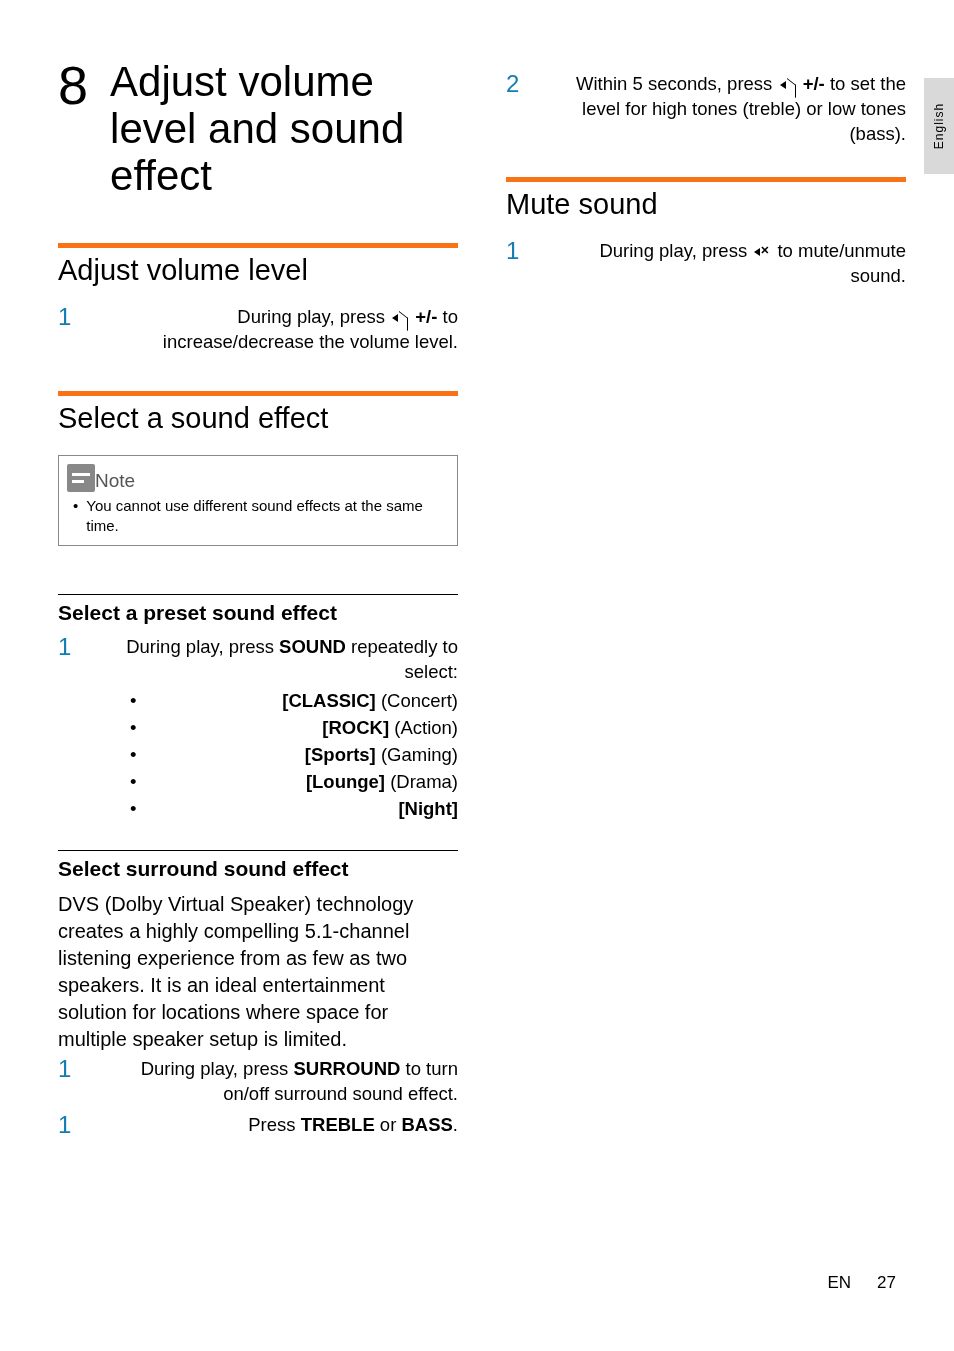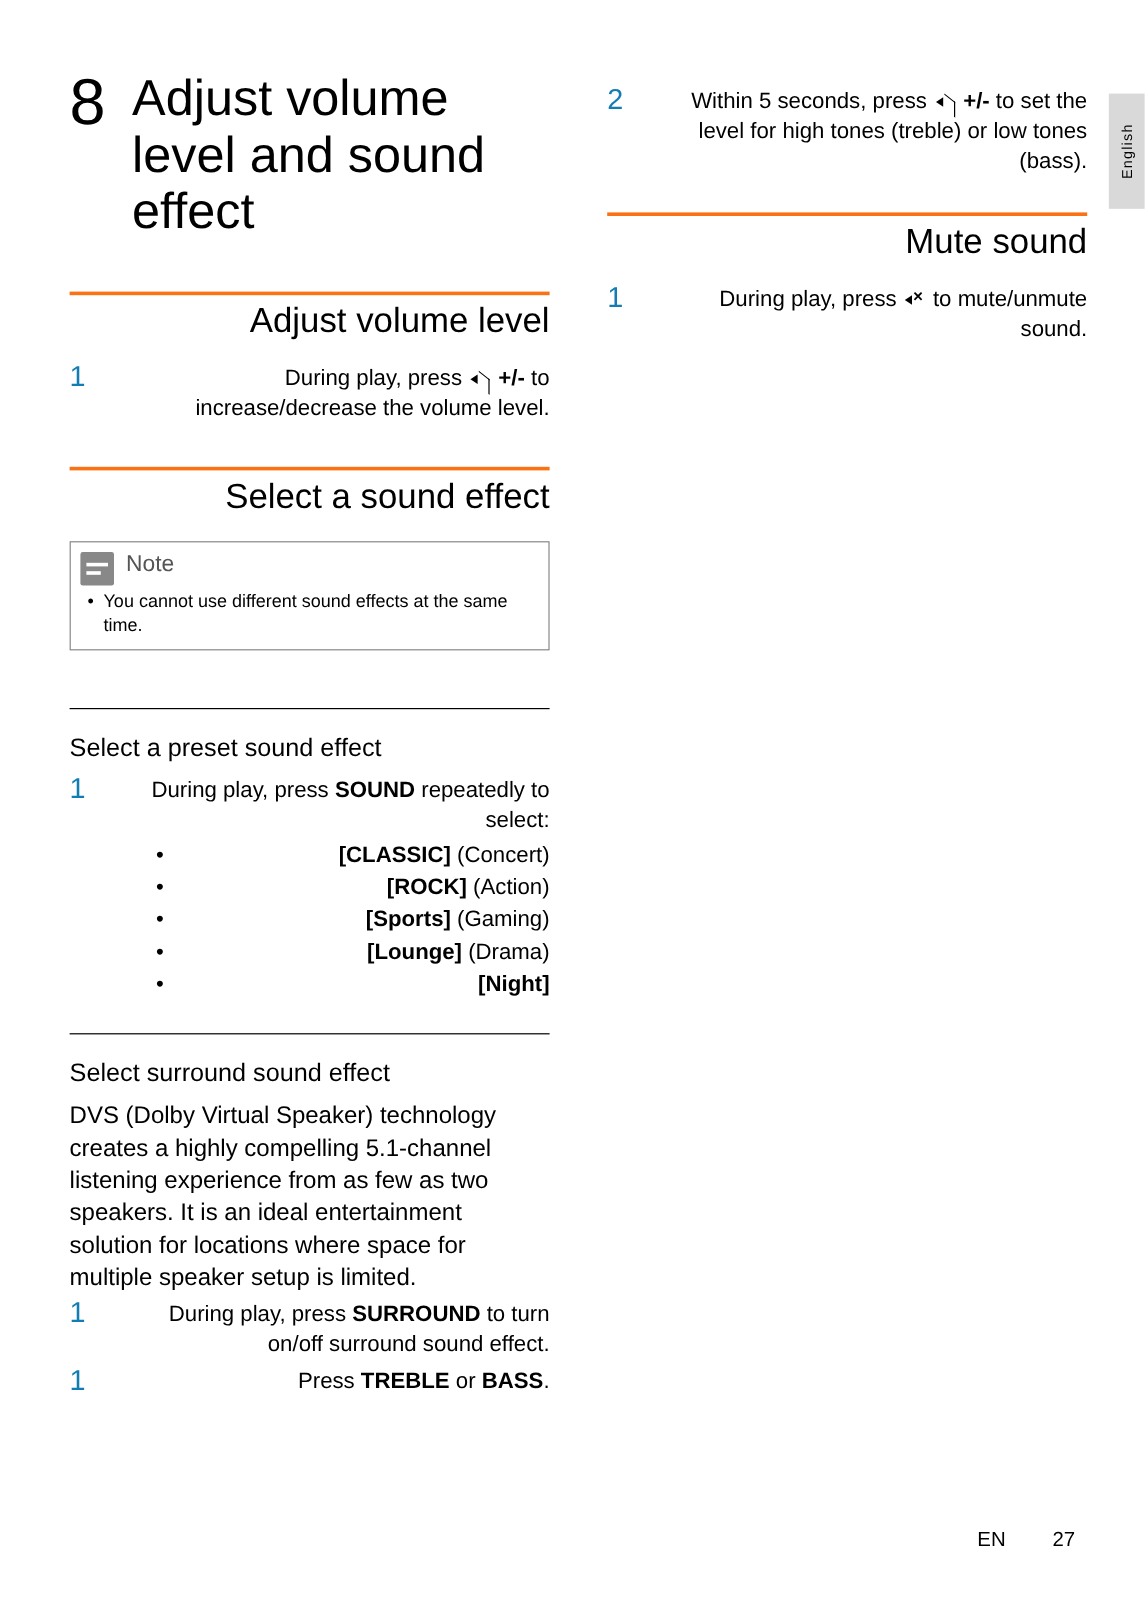--- a/index.html
+++ b/index.html
@@ -33,31 +33,30 @@
       font-weight: 400;
     }
     .chapter-title {
       font-size: 42px;
       line-height: 1.12;
       font-weight: 400;
     }
     .h2 {
       font-size: 29px;
       font-weight: 300;
-      border-top: 3px solid #f97316;
+      border-top: 5px solid #f97316;
       padding-top: 6px;
       margin-bottom: 18px;
       margin-top: 8px;
-      text-align: right;
     }
     .h3 {
       font-size: 21px;
-      font-weight: 400;
+      font-weight: 700;
       border-top: 1px solid #000;
-      padding-top: 21px;
+      padding-top: 6px;
       margin-bottom: 10px;
       margin-top: 26px;
     }
     .step {
       display: flex;
       gap: 18px;
       margin-bottom: 6px;
       font-size: 18.5px;
       line-height: 1.35;
     }
@@ -86,22 +85,21 @@
       position: absolute;
       left: -18px;
     }
     .note-box {
       border: 1px solid #888;
       margin-top: 20px;
       margin-bottom: 8px;
     }
     .note-head {
       display: flex;
-      align-items: flex-start;
-      gap: 10px;
+      align-items: flex-end;
       padding: 8px 10px 4px 8px;
     }
     .note-icon {
       width: 28px;
       height: 28px;
       background: #888;
       border-radius: 2px;
       position: relative;
       flex-shrink: 0;
     }
@@ -194,21 +192,21 @@
       letter-spacing: 1px;
       font-weight: 500;
       white-space: nowrap;
     }
     .footer {
       position: absolute;
       bottom: 58px;
       right: 58px;
       font-size: 17px;
       display: flex;
-      gap: 39px;
+      gap: 26px;
       align-items: flex-end;
     }
     .footer-lang { font-weight: 500; }
     .section-gap { margin-top: 36px; }
   </style>
 </head>
 <body>
 
 <div class="side-tab">
   <span>English</span>

